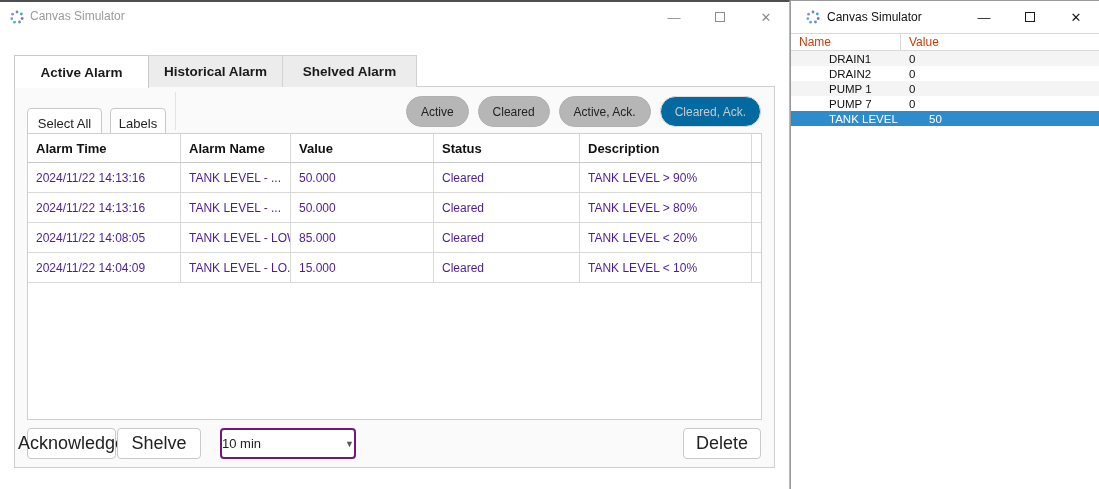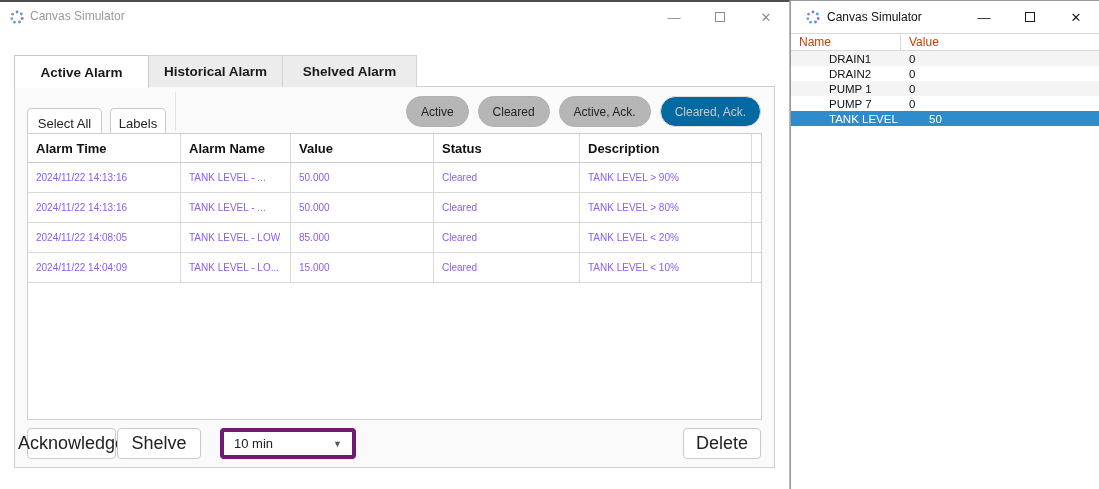--- a/index.html
+++ b/index.html
@@ -31,29 +31,29 @@
   .pill { height:31px; border-radius:16px; padding:0 14px; display:flex; align-items:center; font-size:12px; background:#b6b6b6; color:#222; border:1px solid #b0b0b0; }
   .pill.disabled { background:#0369a1; color:#c9c9c9; border:1px solid #dedede; }
 
   
   .atable { position:absolute; left:12px; top:46px; width:735px; height:287px; background:#fff; border:1px solid #cfcfcf; overflow:hidden; }
   .ahead, .arow { display:grid; grid-template-columns:153px 110px 143px 146px 172px 1fr; }
   .ahead { height:29px; border-bottom:1px solid #c9c9c9; }
   .ahead .hcell { font-size:13px; font-weight:bold; color:#111; display:flex; align-items:center; padding-left:8px; border-right:1px solid #d9d9d9; }
   .ahead .hcell.filler { border-right:none; }
   .arow { height:30px; border-bottom:1px solid #d9d9d9; }
-  .arow .acell { font-size:10px; color:#8b5cf6; display:flex; align-items:center; padding-left:8px; border-right:1px solid #d9d9d9; white-space:nowrap; overflow:hidden; }
+  .arow .acell { font-size:12px; color:#4c1d95; display:flex; align-items:center; padding-left:8px; border-right:1px solid #d9d9d9; white-space:nowrap; overflow:hidden; }
   .arow .acell.filler { border-right:none; }
 
   
   .action-btn { position:absolute; bottom:8px; height:31px; background:#fff; border:1px solid #c9c9c9; border-radius:4px; font-size:18px; color:#222; display:flex; align-items:center; justify-content:center; }
   .btn-ack { left:12px; width:89px; }
   .btn-shelve { left:102px; width:84px; }
   .btn-delete { right:13px; width:78px; }
-  .duration-select { position:absolute; bottom:8px; left:205px; width:136px; height:31px; background:#fff; border:4px solid #701a75; border-radius:4px; font-size:13px; color:#222; display:flex; align-items:center; padding:0 10px; }
+  .duration-select { position:absolute; bottom:8px; left:205px; width:136px; height:31px; background:#fff; border:2px solid #701a75; border-radius:4px; font-size:13px; color:#222; display:flex; align-items:center; padding:0 0; }
   .duration-select .caret { margin-left:auto; font-size:9px; color:#555; }
 
   
   .win-right { position:absolute; left:790px; top:0; width:309px; height:489px; background:#fff; border-top:1px solid #9a9a9a; border-left:1px solid #9a9a9a; }
   .win-right .titlebar { height:32px; }
   .win-right .titlebar .app-icon { left:14px; top:8px; }
   .win-right .titlebar .title { left:36px; top:9px; color:#111; }
   .win-right .win-btn { color:#1a1a1a; height:32px; }
   .win-right .win-btn .maxbox { border-color:#1a1a1a; }
 

